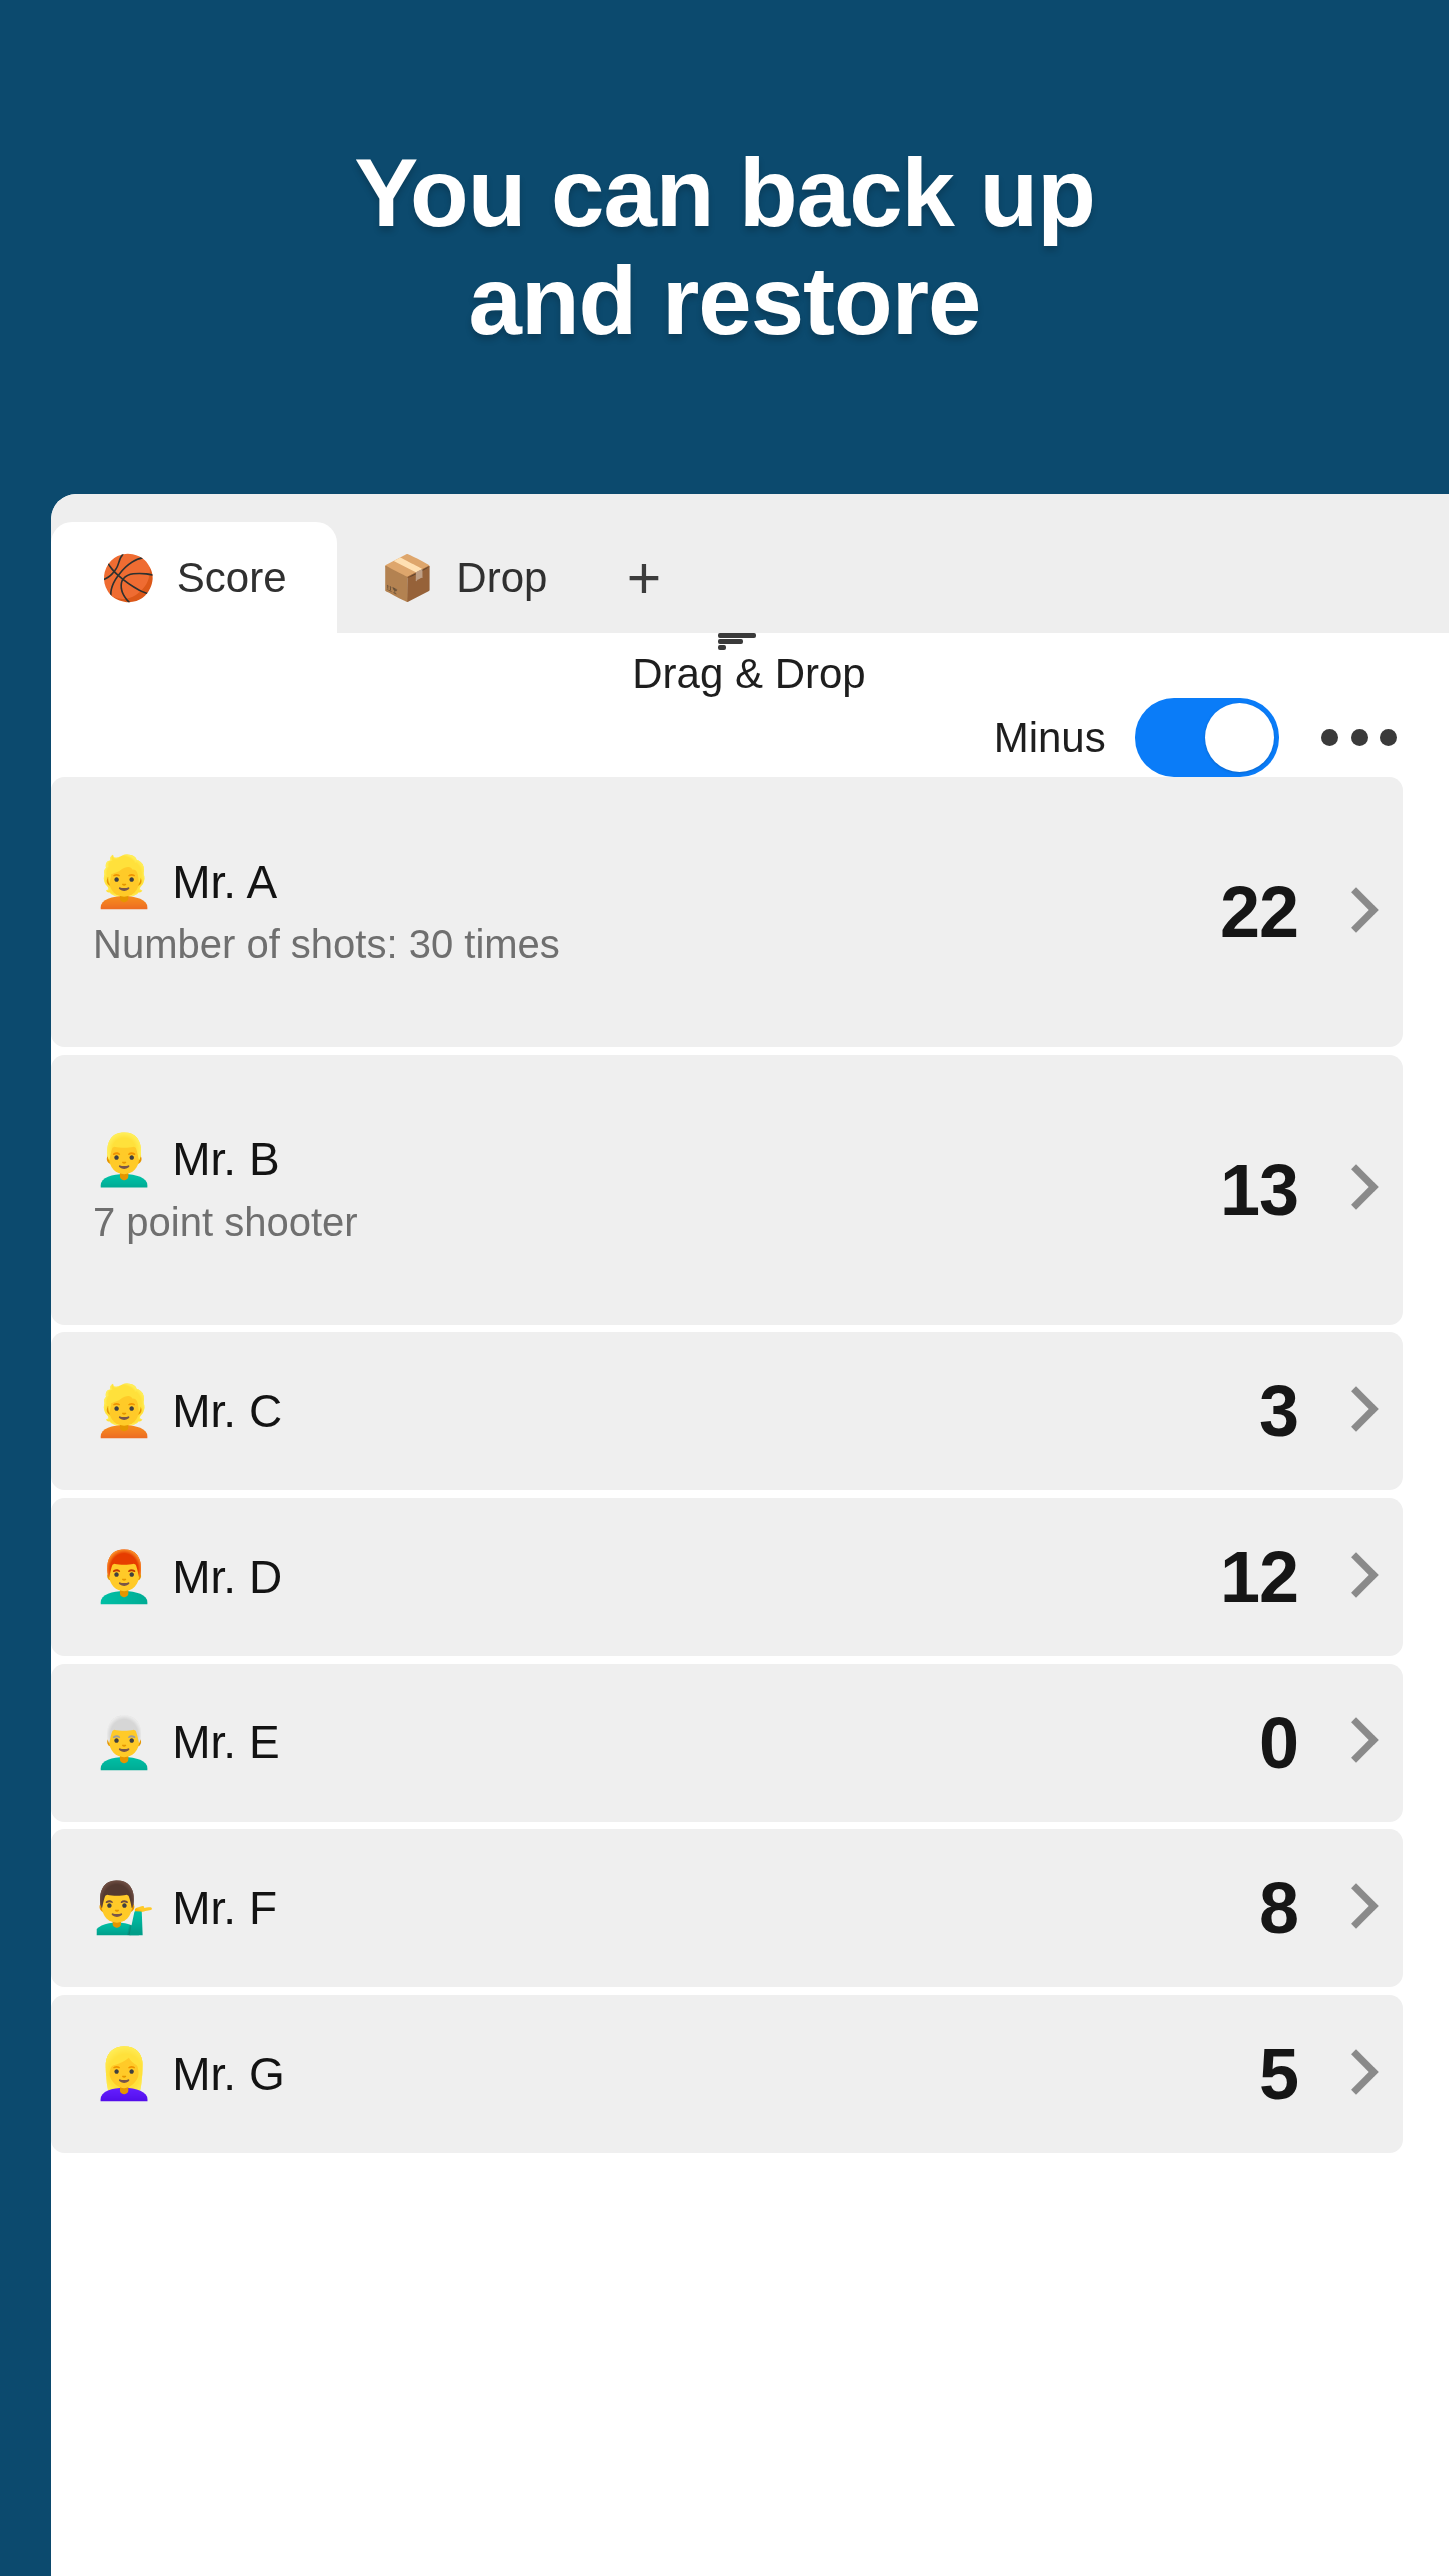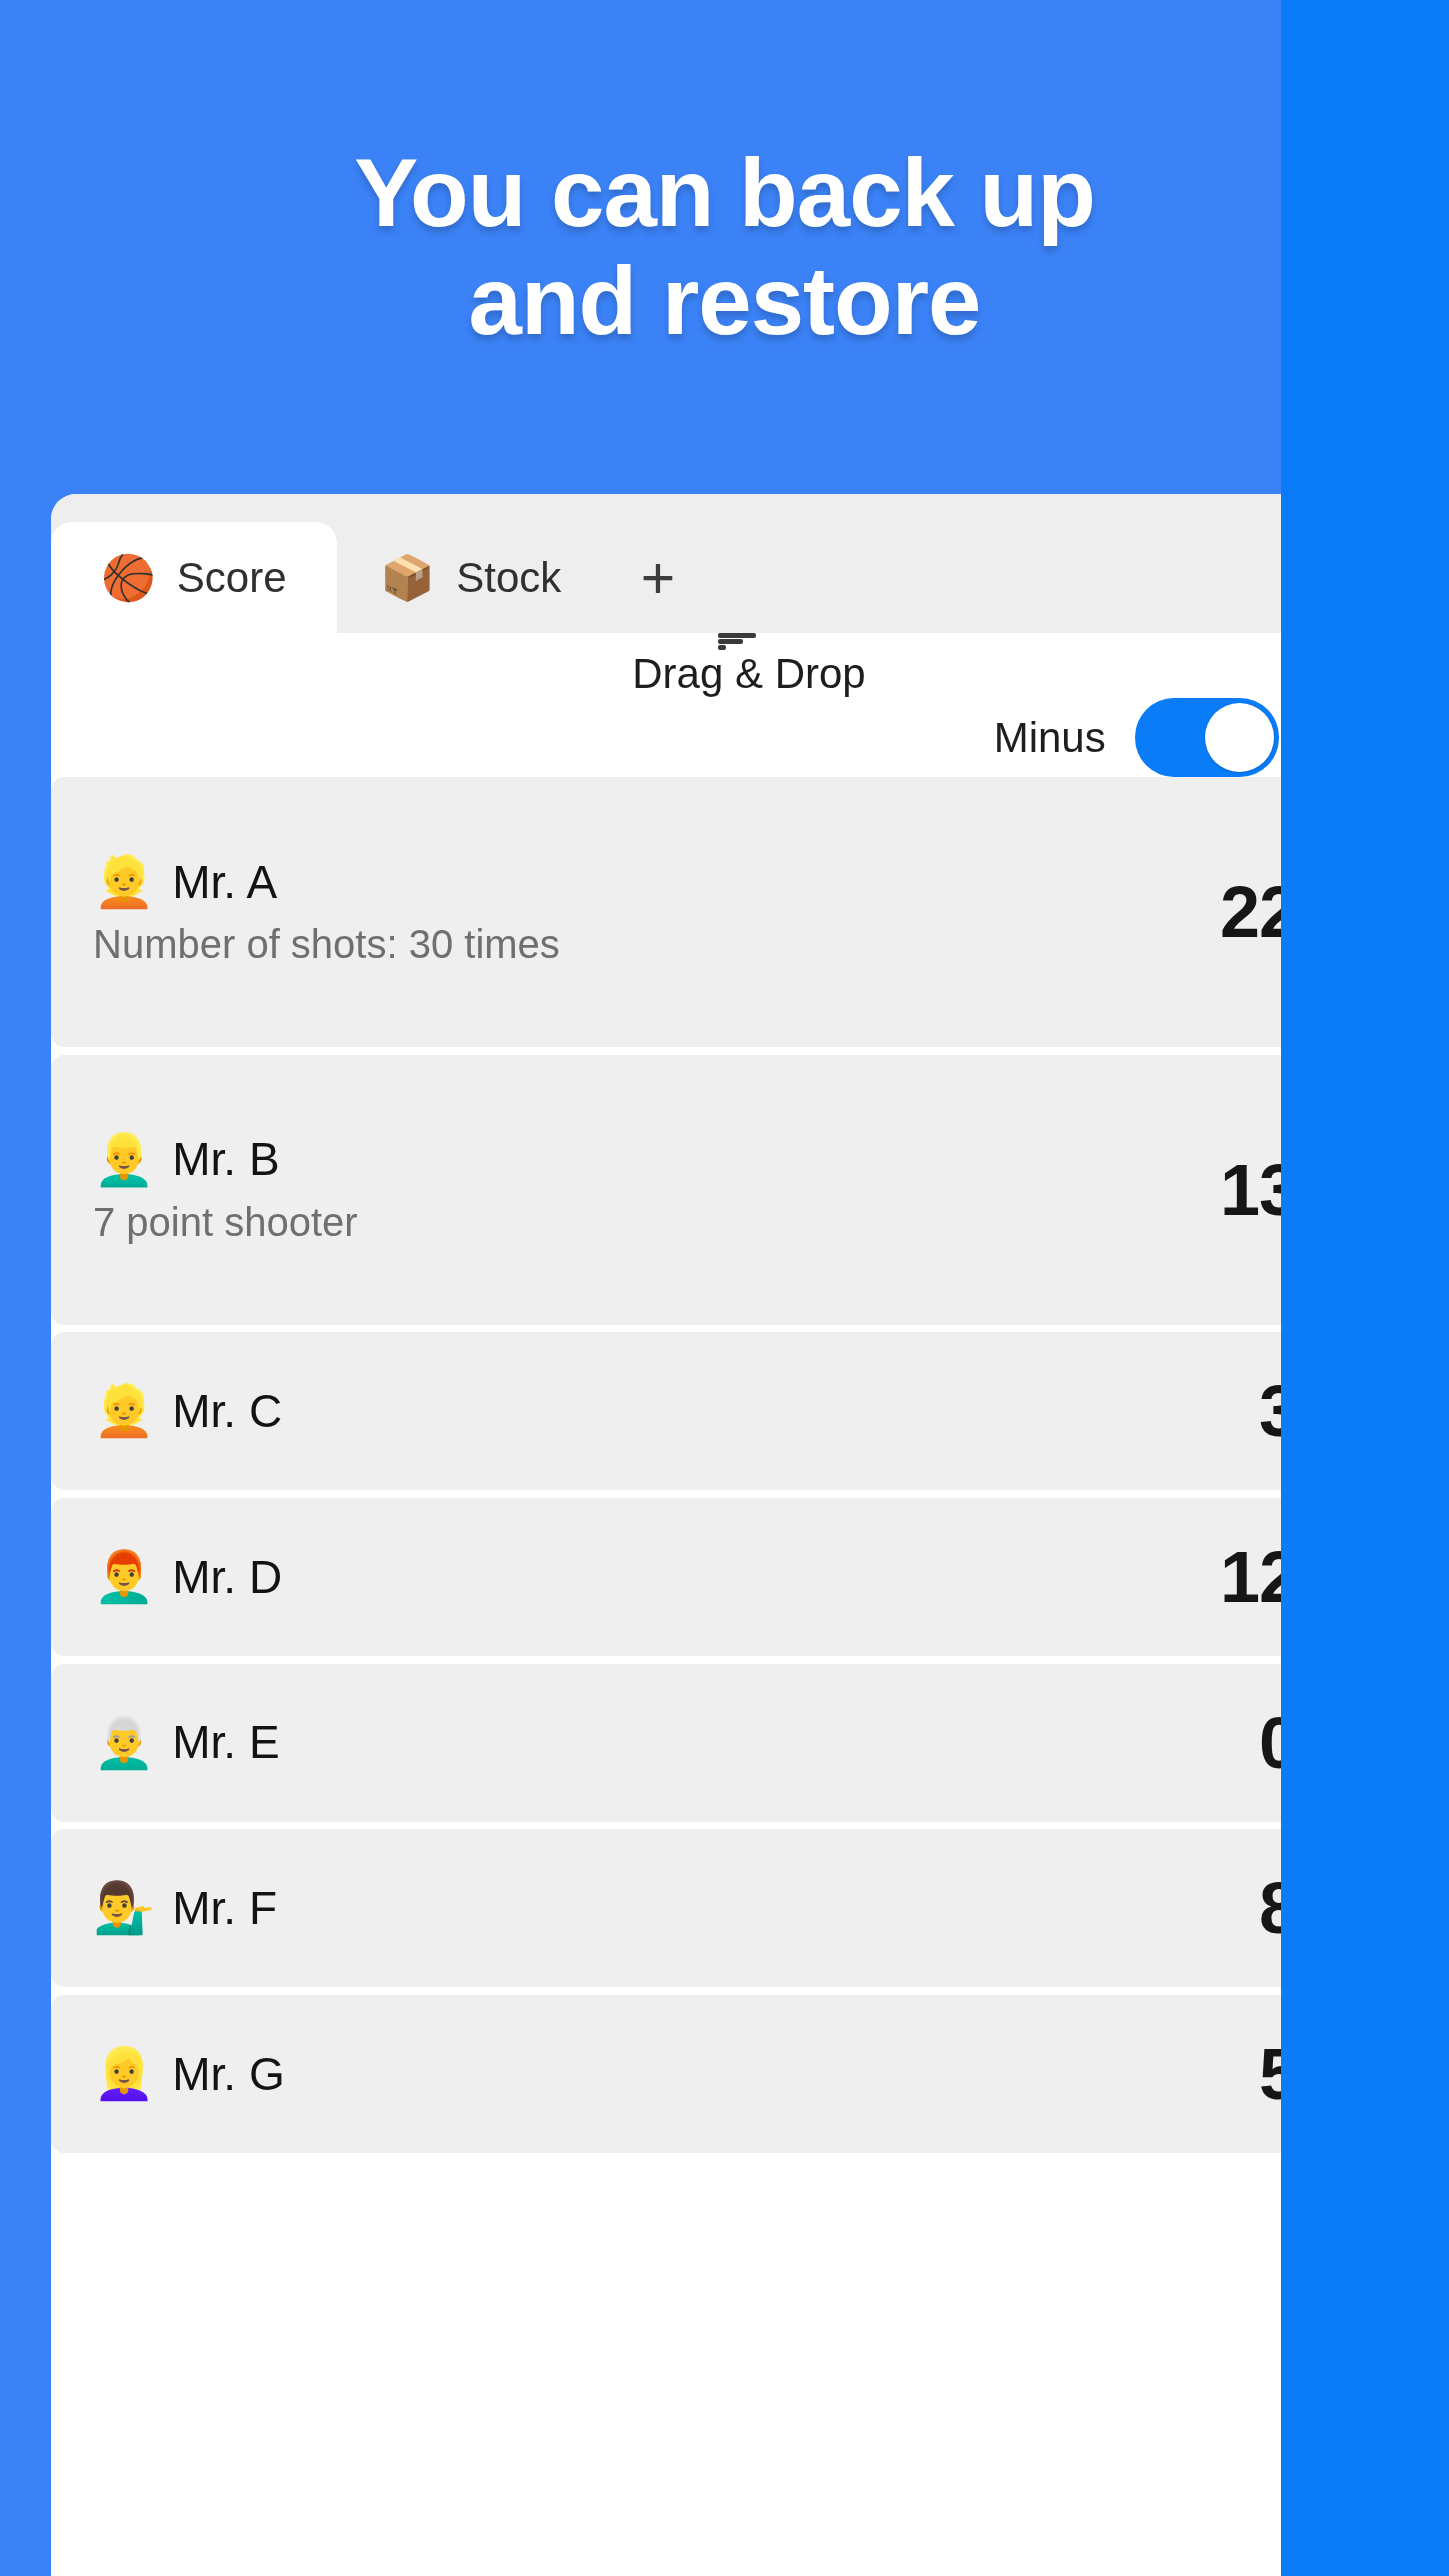--- a/index.html
+++ b/index.html
@@ -9,23 +9,23 @@
   body {
     width: 1449px;
     height: 2576px;
     overflow: hidden;
     font-family: "Liberation Sans", sans-serif;
     background: #0a7cf8;
   }
 
   #screen {
     position: relative;
-    width: 1281px;
+    width: 1449px;
     height: 2576px;
-    background: #3b82f6;
+    background: #0c4a6e;
     overflow: hidden;
   }
 
   
   .headline {
     position: absolute;
     top: 0;
     left: 0;
     width: 1449px;
     height: 494px;
@@ -261,21 +261,21 @@
 
   <div class="app-window">
 
     <div class="tab-strip">
       <div class="tab active">
         <span class="tab-emoji">🏀</span>
         <span>Score</span>
       </div>
       <div class="tab">
         <span class="tab-emoji">📦</span>
-        <span>Stock</span>
+        <span>Drop</span>
       </div>
       <div class="tab-add">+</div>
     </div>
 
     <div class="toolbar">
       <div class="sort-icon">
         <i></i>
           <i></i>
           <i></i>
       </div>

